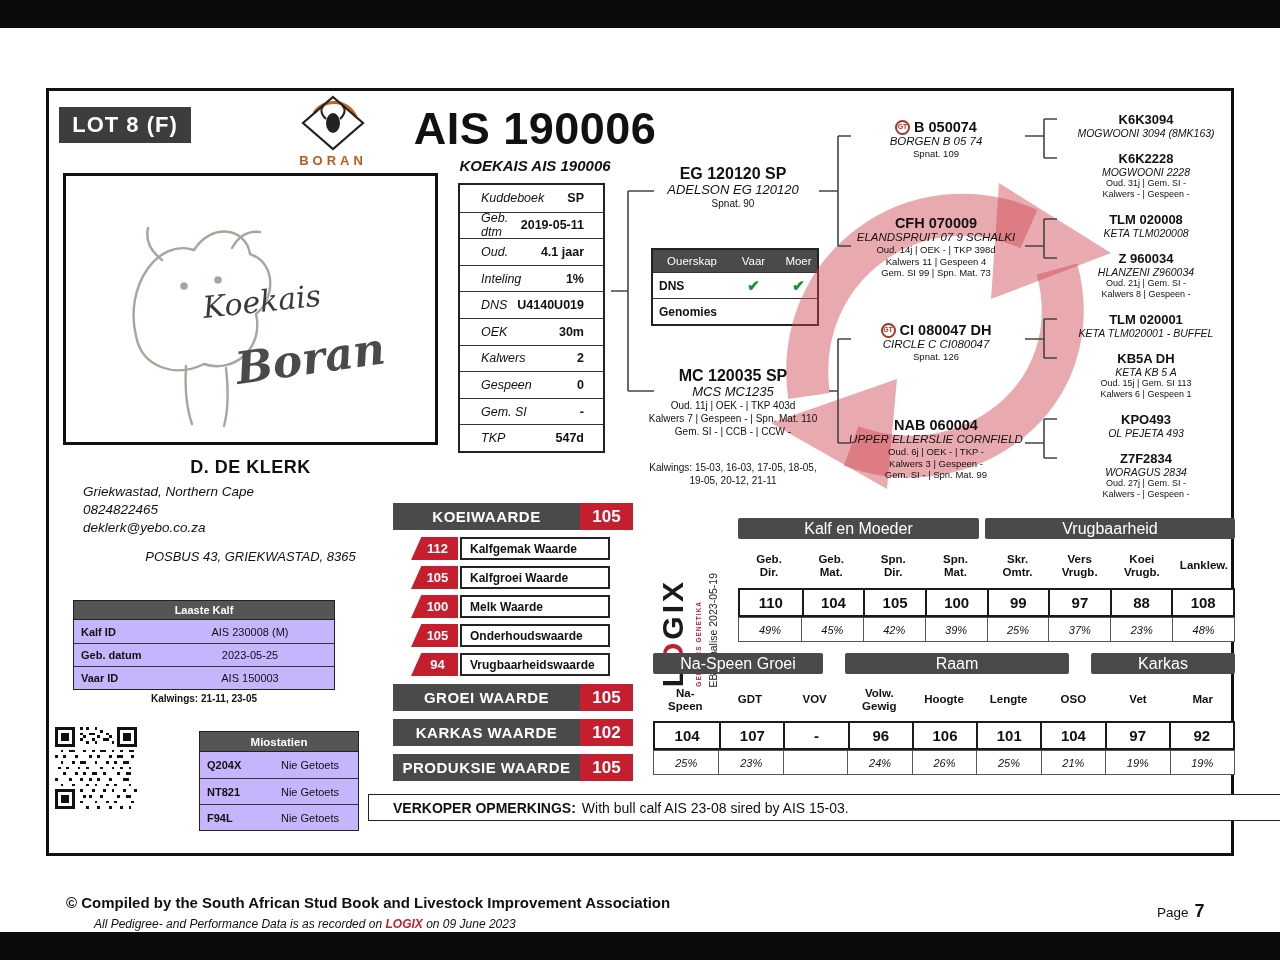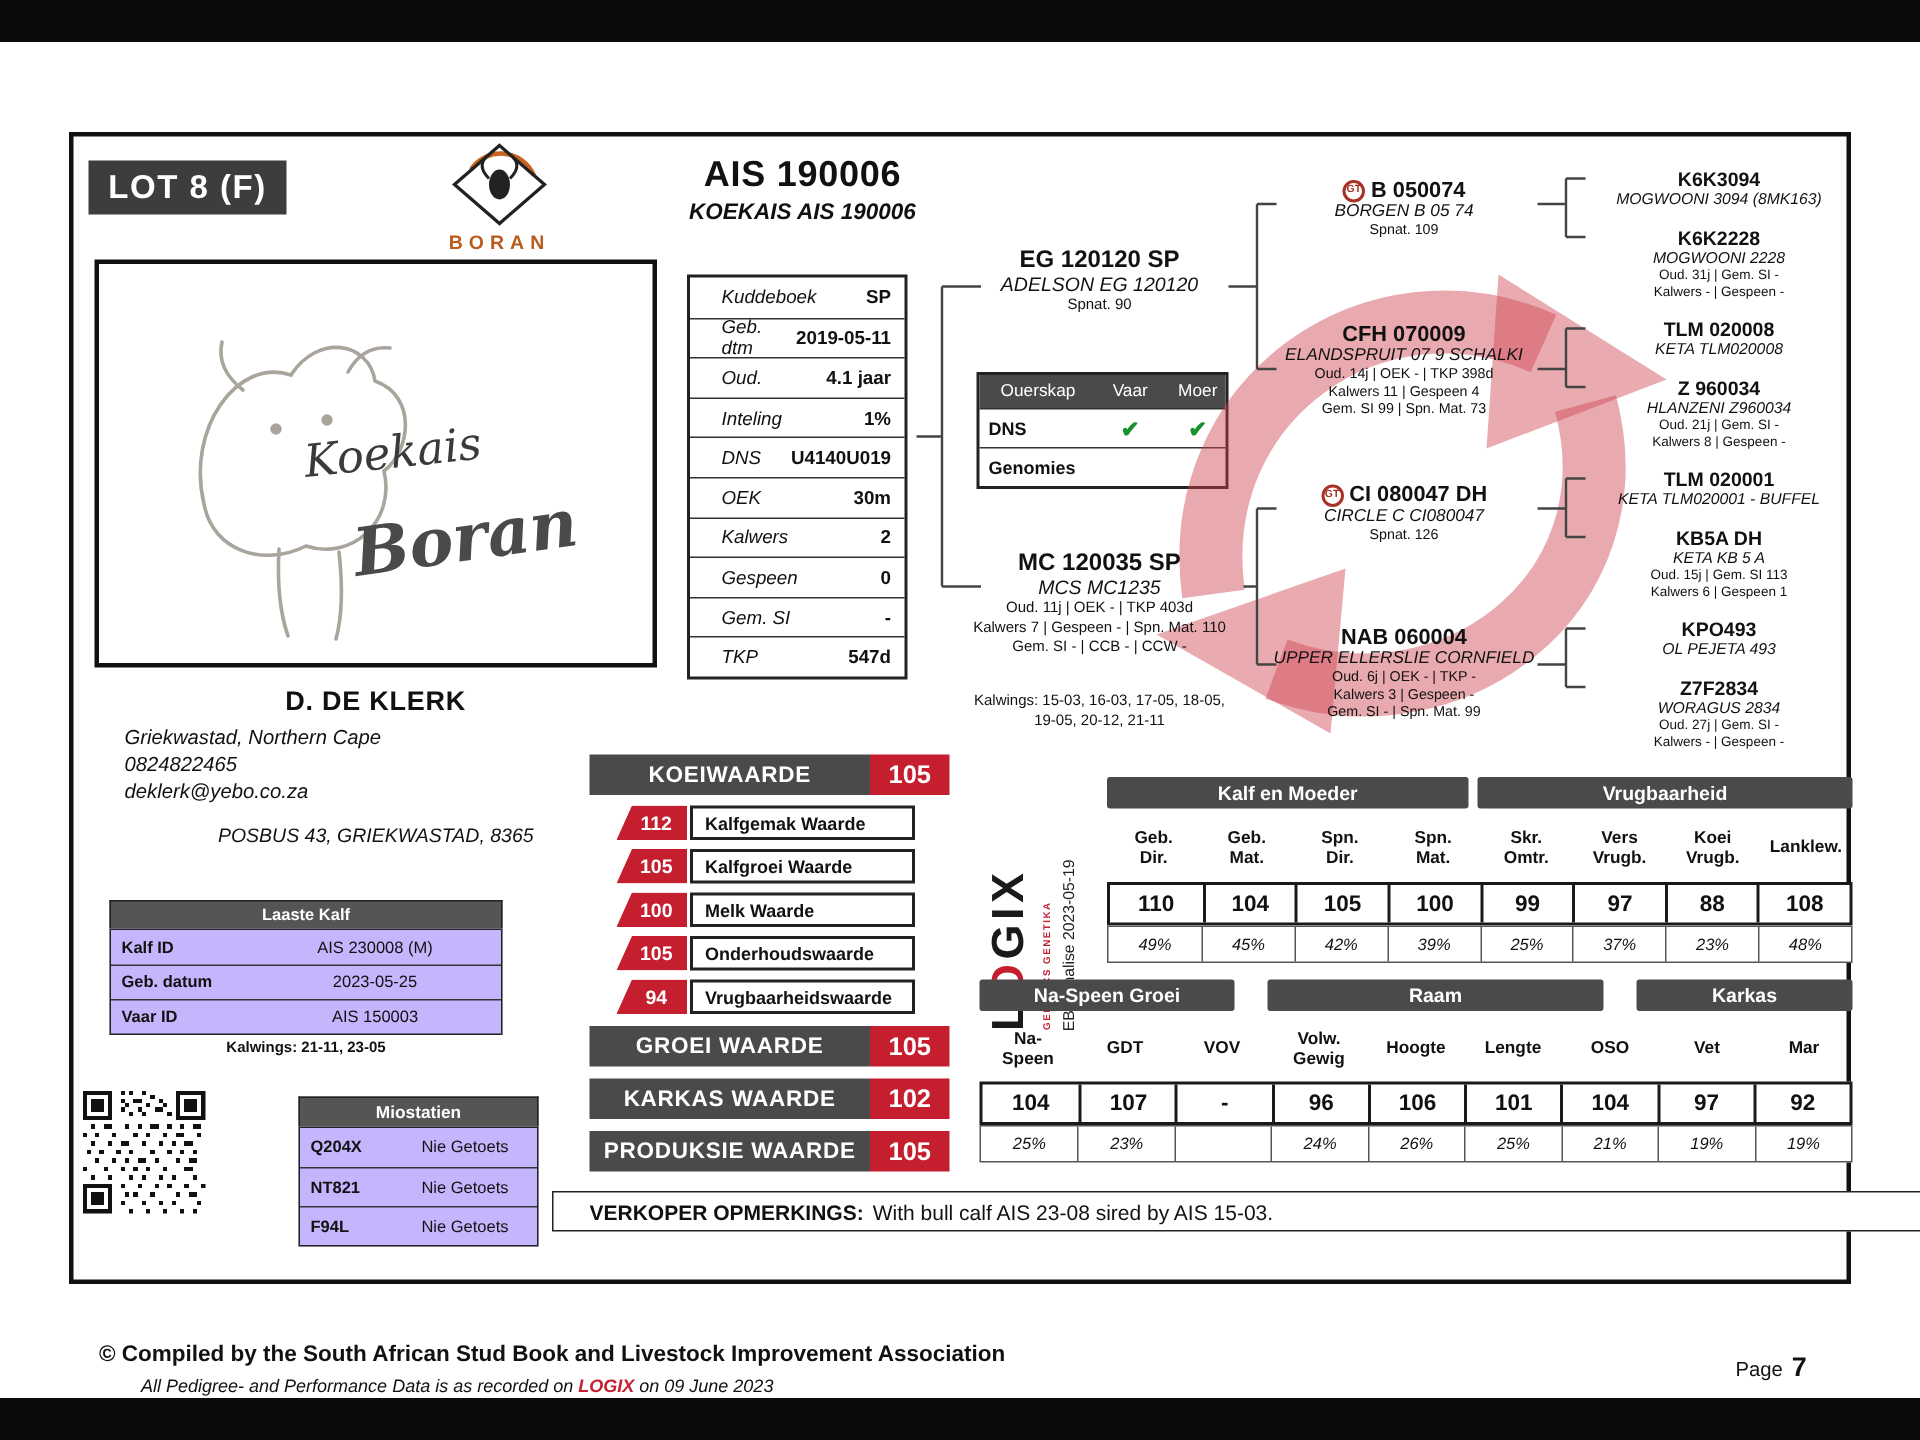--- a/index.html
+++ b/index.html
@@ -8,21 +8,21 @@
   .abs{position:absolute}
   .bar-black{background:#0b0b0b}
   #mainbox{position:absolute;left:46px;top:88px;width:1188px;height:768px;border:3px solid #111;background:transparent}
   .opt:empty{display:none}
 
   
   #lot-badge{left:10px;top:16px;width:132px;height:36px;background:#3d3d3d;color:#fff;font-size:22px;font-weight:bold;display:flex;align-items:center;justify-content:center;letter-spacing:1px}
   #logo{left:228px;top:4px;width:112px;height:78px;text-align:center}
   #logo .brand{color:#b85c1e;font-weight:bold;font-size:13px;letter-spacing:4px;margin-top:-2px}
   #title-block{left:336px;top:12px;width:300px;text-align:center}
-  #title-block .t{font-size:24px;font-weight:bold;letter-spacing:.5px}
+  #title-block .t{font-size:45px;font-weight:bold;letter-spacing:.5px}
   #title-block .s{font-size:15px;font-style:italic;font-weight:bold;margin-top:2px}
 
   
   #photo-box{left:14px;top:82px;width:375px;height:272px;border:3px solid #111;background:#fff;overflow:hidden}
   #breeder-name{left:14px;top:366px;width:375px;text-align:center;font-size:18px;font-weight:bold;letter-spacing:.5px}
   #breeder-lines{left:34px;top:392px;font-size:13.5px;font-style:italic;line-height:18px}
   #breeder-address{left:14px;top:458px;width:375px;text-align:center;font-size:13px;font-style:italic}
 
   
   .mini-table{border:1.5px solid #222;background:#c4b5fd}
@@ -37,21 +37,21 @@
   #qr{left:6px;top:636px;width:82px;height:82px}
   #miostatien{left:150px;top:640px;width:160px}
   #miostatien .mini-head{height:20px;font-size:11.5px}
   #miostatien .mini-row{height:26px;grid-template-columns:62px 1fr}
 
   
   #kuddeboek{left:409px;top:92px;width:147px;border:2px solid #222;background:#fff}
   #kuddeboek .krow{display:flex;align-items:center;height:26.6px;border-top:1.5px solid #333;font-size:12.5px}
   #kuddeboek .krow:first-child{border-top:none}
   #kuddeboek .kl{font-style:italic;padding-left:21px;flex:1}
-  #kuddeboek .kv{font-weight:bold;padding-right:9px;text-align:right}
+  #kuddeboek .kv{font-weight:bold;padding-right:19px;text-align:right}
 
   
   #ouerskap{left:602px;top:157px;width:168px;border:2px solid #222;background:#fff}
   #ouerskap .ohead{display:grid;grid-template-columns:78px 45px 45px;background:#4a4a4a;color:#fff;font-size:11.5px;font-weight:normal;height:22px;align-items:center;text-align:center}
   #ouerskap .orow{display:grid;grid-template-columns:78px 45px 45px;height:26px;align-items:center;border-top:1.5px solid #333}
   #ouerskap .ol{font-weight:bold;font-size:12px;padding-left:6px}
   #ouerskap .oc{text-align:center;color:#18922f;font-weight:bold;font-size:15px}
 
   
   .pedtext{z-index:3}
@@ -78,21 +78,21 @@
 
   
   .vt{writing-mode:vertical-rl;transform:rotate(180deg)}
   #logix{left:607px;top:424px;height:172px;display:flex;gap:5px;align-items:flex-end}
   #logix .name{font-size:30px;font-weight:bold;letter-spacing:3px;color:#1a1a1a}
   #logix .name .o{color:#c41e2f}
   #logix .tagline{font-size:6.5px;letter-spacing:1px;color:#c41e2f;font-weight:bold}
   #logix .analysis{font-size:10.5px;color:#222}
 
   
-  .grp{background:#4a4a4a;color:#fff;font-weight:bold;font-size:13px;display:flex;align-items:center;justify-content:center;height:21px;border-radius:2px}
+  .grp{background:#4a4a4a;color:#fff;font-weight:normal;font-size:16px;display:flex;align-items:center;justify-content:center;height:21px;border-radius:2px}
   .hrow>div{display:flex;flex-direction:column;align-items:center;justify-content:center;font-weight:bold;font-size:11.5px;line-height:1.15;text-align:center}
   .vrow{border:2px solid #1a1a1a;background:#fff}
   .vrow>div{border-left:2px solid #1a1a1a;display:flex;align-items:center;justify-content:center;font-weight:bold;font-size:15px}
   .vrow>div:first-child{border-left:none}
   .prow{border:1.5px solid #555;background:#fff}
   .prow>div{border-left:1.5px solid #555;display:flex;align-items:center;justify-content:center;font-style:italic;font-size:11px}
   .prow>div:first-child{border-left:none}
   .grid8{display:grid;grid-template-columns:repeat(8,1fr)}
   .grid9{display:grid;grid-template-columns:repeat(9,1fr)}
 

